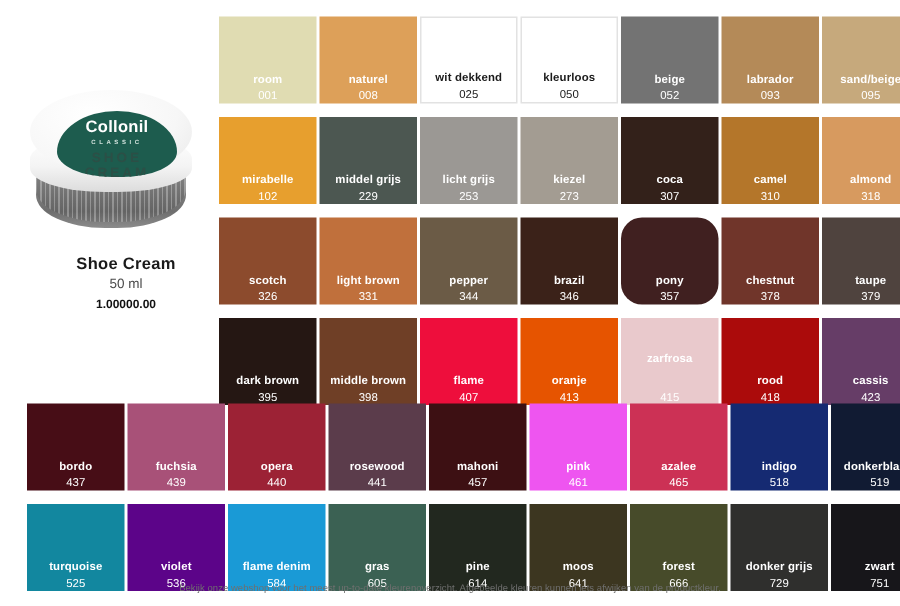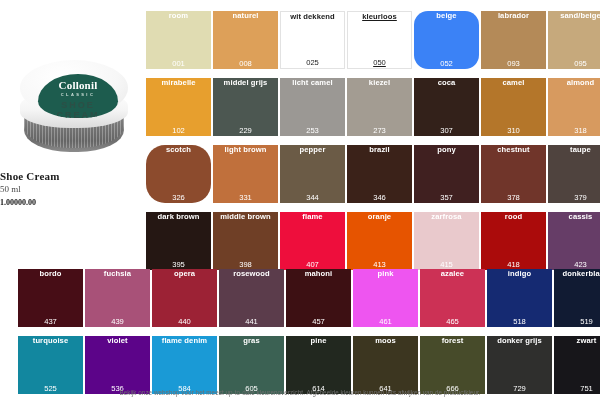--- a/index.html
+++ b/index.html
@@ -64,39 +64,38 @@
     left: 18px; top: 14px;
     width: 80px; height: 44px;
     background: #1d5c4e;
     border-radius: 50% 50% 46% 46% / 62% 62% 38% 38%;
     overflow: hidden;
   }
   .jar-brand {
     position: absolute; left: 0; top: 5px; width: 100%;
     text-align: center; color: #fff;
     font-size: 11px; font-weight: 700; letter-spacing: .2px;
-    font-family: Liberation Serif, serif;
+    font-family: Liberation Sans, sans-serif;
   }
   .jar-classic {
     position: absolute; left: 0; top: 18px; width: 100%;
     text-align: center; color: #cfe0da;
     font-size: 4px; font-weight: 700; letter-spacing: 2.4px;
   }
   .jar-prod {
     position: absolute; left: 0; top: 26px; width: 100%;
     text-align: center; color: #2c4f46;
     font-size: 9px; font-weight: 700; letter-spacing: 2px;
     line-height: 10px;
   }
   .jar-prod span { display: block; }
   #product-caption {
     position: absolute;
     left: 0; top: 170px; width: 168px;
-    text-align: left;
-    font-family: Liberation Serif, serif;
+    text-align: center;
   }
   #product-caption .p-name {
     font-size: 11px; font-weight: 700; color: #1a1a1a; letter-spacing: .2px;
   }
   #product-caption .p-size {
     font-size: 9px; color: #4a4a4a; margin-top: 2px;
   }
   #product-caption .p-code {
     font-size: 8px; font-weight: 700; color: #111; margin-top: 4px;
   }
@@ -104,21 +103,21 @@
   
   .row {
     position: absolute;
     display: flex;
     gap: 2px;
   }
   .swatch {
     position: relative;
     width: 65px; height: 58px;
     display: flex; flex-direction: column;
-    align-items: center; justify-content: space-between;
+    align-items: center; justify-content: flex-end;
     text-align: center;
     line-height: 10px;
   }
   .sw-name { font-size: 7.6px; font-weight: 700; letter-spacing: .1px; padding: 0 2px; }
   .sw-code { font-size: 7.6px; font-weight: 400; margin-top: 1px; }
 
   #footer {
     position: absolute;
     left: 0; top: 389px; width: 600px;
     text-align: center;
@@ -161,25 +160,25 @@
           <div class="sw-code">001</div>
         </div>
         <div class="swatch" style="background: rgb(221, 160, 89); color: rgb(255, 255, 255);">
           <div class="sw-name">naturel</div>
           <div class="sw-code">008</div>
         </div>
         <div class="swatch" style="background: rgb(255, 255, 255); color: rgb(26, 26, 26); border: 1px solid rgb(226, 226, 226);">
           <div class="sw-name">wit dekkend</div>
           <div class="sw-code">025</div>
         </div>
-        <div class="swatch" style="background: rgb(255, 255, 255); color: rgb(26, 26, 26); border: 1px solid rgb(226, 226, 226); text-decoration: underline;">
+        <div class="swatch" style="background: rgb(255, 255, 255); color: rgb(26, 26, 26); border: 1px solid rgb(226, 226, 226);">
           <div class="sw-name">kleurloos</div>
           <div class="sw-code">050</div>
         </div>
-        <div class="swatch" style="background: #3b82f6; color: rgb(255, 255, 255); border-radius: 14px;">
+        <div class="swatch" style="background: #737373; color: rgb(255, 255, 255);">
           <div class="sw-name">beige</div>
           <div class="sw-code">052</div>
         </div>
         <div class="swatch" style="background: rgb(180, 138, 88); color: rgb(255, 255, 255);">
           <div class="sw-name">labrador</div>
           <div class="sw-code">093</div>
         </div>
         <div class="swatch" style="background: rgb(198, 169, 124); color: rgb(255, 255, 255);">
           <div class="sw-name">sand/beige</div>
           <div class="sw-code">095</div>
@@ -188,58 +187,58 @@
       <div class="row" style="left: 146px; top: 78px;">
         <div class="swatch" style="background: rgb(231, 159, 46); color: rgb(255, 255, 255);">
           <div class="sw-name">mirabelle</div>
           <div class="sw-code">102</div>
         </div>
         <div class="swatch" style="background: rgb(76, 87, 81); color: rgb(255, 255, 255);">
           <div class="sw-name">middel grijs</div>
           <div class="sw-code">229</div>
         </div>
         <div class="swatch" style="background: rgb(155, 152, 148); color: rgb(255, 255, 255);">
-          <div class="sw-name">licht camel</div>
+          <div class="sw-name">licht grijs</div>
           <div class="sw-code">253</div>
         </div>
         <div class="swatch" style="background: rgb(163, 156, 146); color: rgb(255, 255, 255);">
           <div class="sw-name">kiezel</div>
           <div class="sw-code">273</div>
         </div>
         <div class="swatch" style="background: rgb(51, 33, 26); color: rgb(255, 255, 255);">
           <div class="sw-name">coca</div>
           <div class="sw-code">307</div>
         </div>
         <div class="swatch" style="background: rgb(180, 118, 42); color: rgb(255, 255, 255);">
           <div class="sw-name">camel</div>
           <div class="sw-code">310</div>
         </div>
         <div class="swatch" style="background: rgb(215, 154, 95); color: rgb(255, 255, 255);">
           <div class="sw-name">almond</div>
           <div class="sw-code">318</div>
         </div>
       </div>
       <div class="row" style="left: 146px; top: 145px;">
-        <div class="swatch" style="background: rgb(140, 75, 45); color: rgb(255, 255, 255); border-radius: 19px;">
+        <div class="swatch" style="background: rgb(140, 75, 45); color: rgb(255, 255, 255);">
           <div class="sw-name">scotch</div>
           <div class="sw-code">326</div>
         </div>
         <div class="swatch" style="background: rgb(192, 112, 60); color: rgb(255, 255, 255);">
           <div class="sw-name">light brown</div>
           <div class="sw-code">331</div>
         </div>
         <div class="swatch" style="background: rgb(107, 91, 70); color: rgb(255, 255, 255);">
           <div class="sw-name">pepper</div>
           <div class="sw-code">344</div>
         </div>
         <div class="swatch" style="background: rgb(59, 34, 25); color: rgb(255, 255, 255);">
           <div class="sw-name">brazil</div>
           <div class="sw-code">346</div>
         </div>
-        <div class="swatch" style="background: rgb(64, 32, 32); color: rgb(255, 255, 255);">
+        <div class="swatch" style="background: rgb(64, 32, 32); color: rgb(255, 255, 255); border-radius: 14px;">
           <div class="sw-name">pony</div>
           <div class="sw-code">357</div>
         </div>
         <div class="swatch" style="background: rgb(112, 53, 42); color: rgb(255, 255, 255);">
           <div class="sw-name">chestnut</div>
           <div class="sw-code">378</div>
         </div>
         <div class="swatch" style="background: rgb(79, 67, 62); color: rgb(255, 255, 255);">
           <div class="sw-name">taupe</div>
           <div class="sw-code">379</div>

